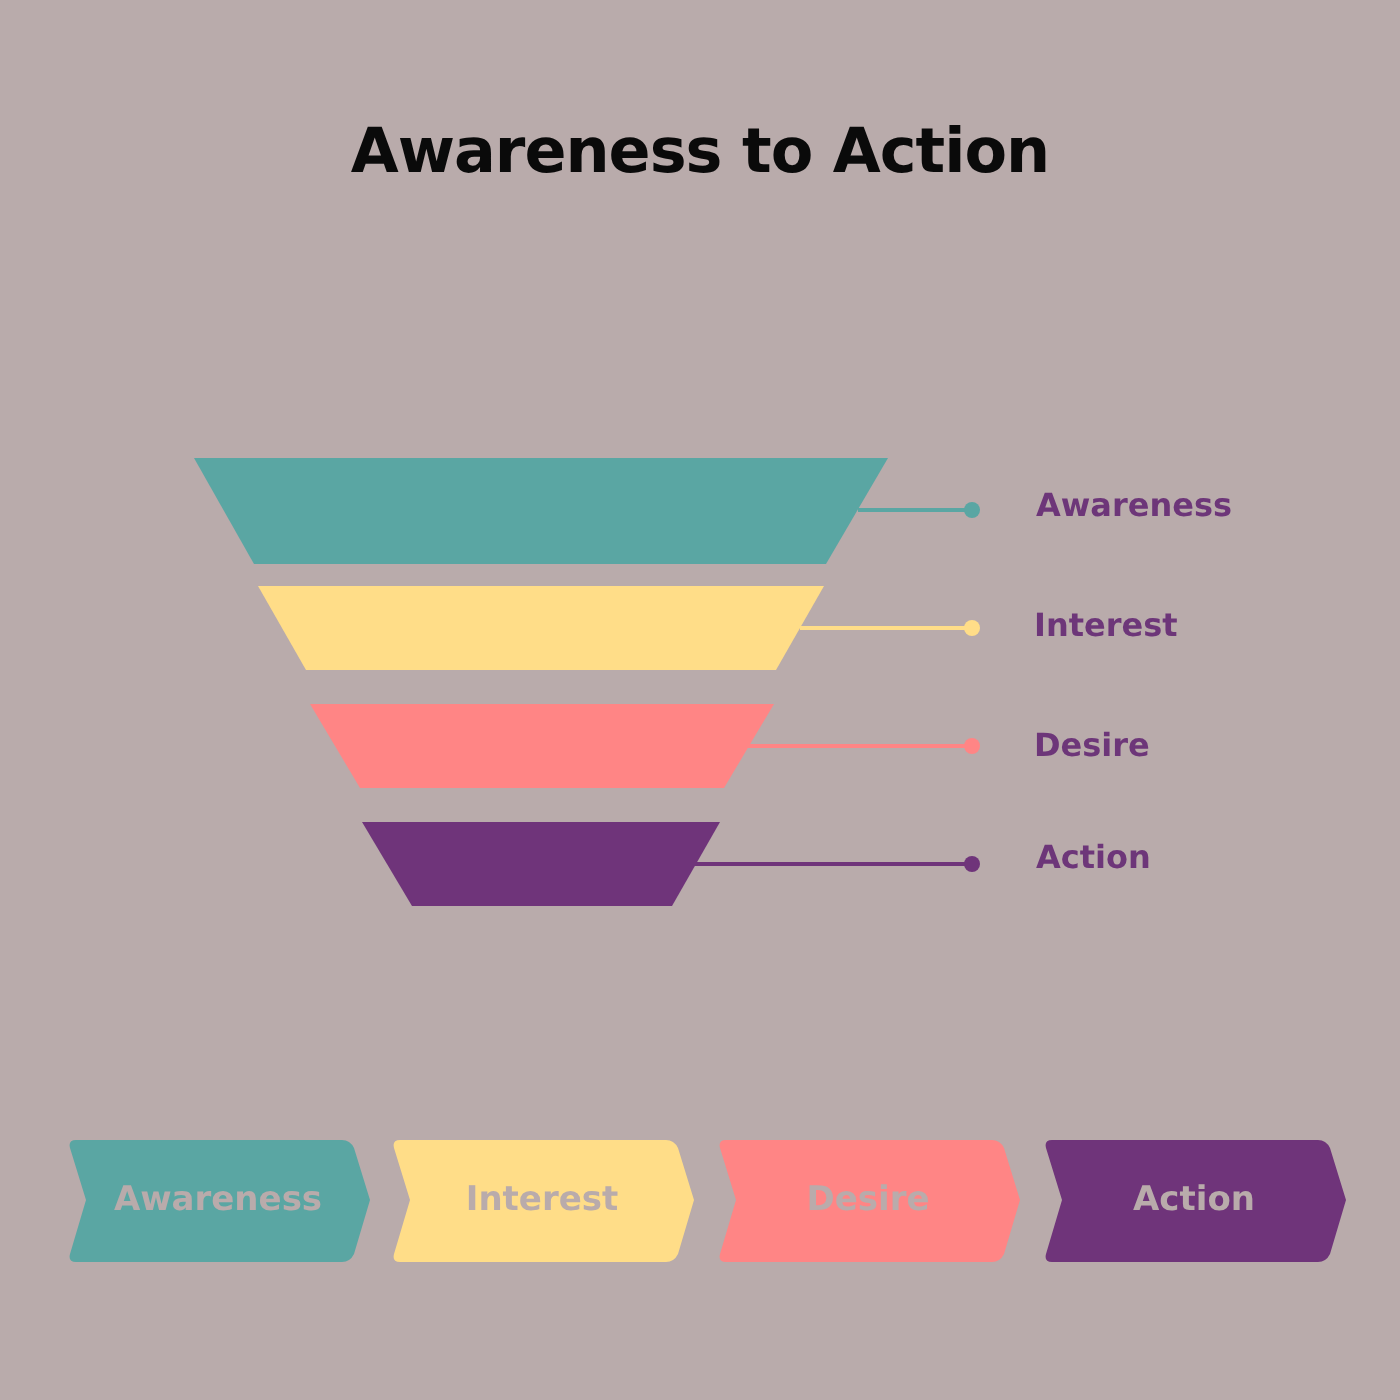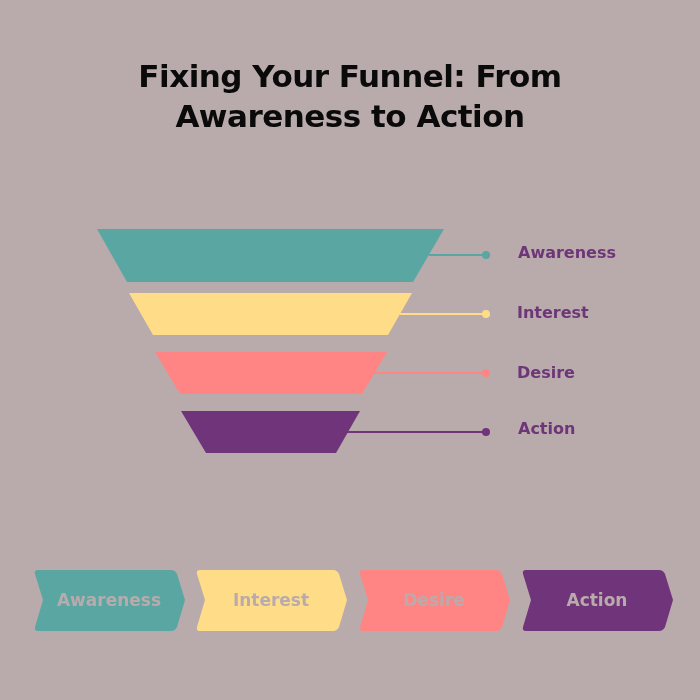--- a/index.html
+++ b/index.html
@@ -49,21 +49,20 @@
       font-weight: bold;
       font-size: 17px;
       line-height: 20px;
       color: #b9abab;
     }
   </style>
 </head>
 <body>
 
 <div class="title">
-  <span>Fixing Your Funnel: From</span>
   <span>Awareness to Action</span>
 </div>
 
 <svg class="canvas" width="700" height="700" viewBox="0 0 700 700">
 
   <polygon points="97,229 444,229 413,282 127,282" fill="#5aa6a3"></polygon>
   <polygon points="129,293 412,293 388,335 153,335" fill="#ffdd88"></polygon>
   <polygon points="155,352 387,352 362,394 180,394" fill="#ff8585"></polygon>
   <polygon points="181,411 360,411 336,453 206,453" fill="#6f347a"></polygon>
 

